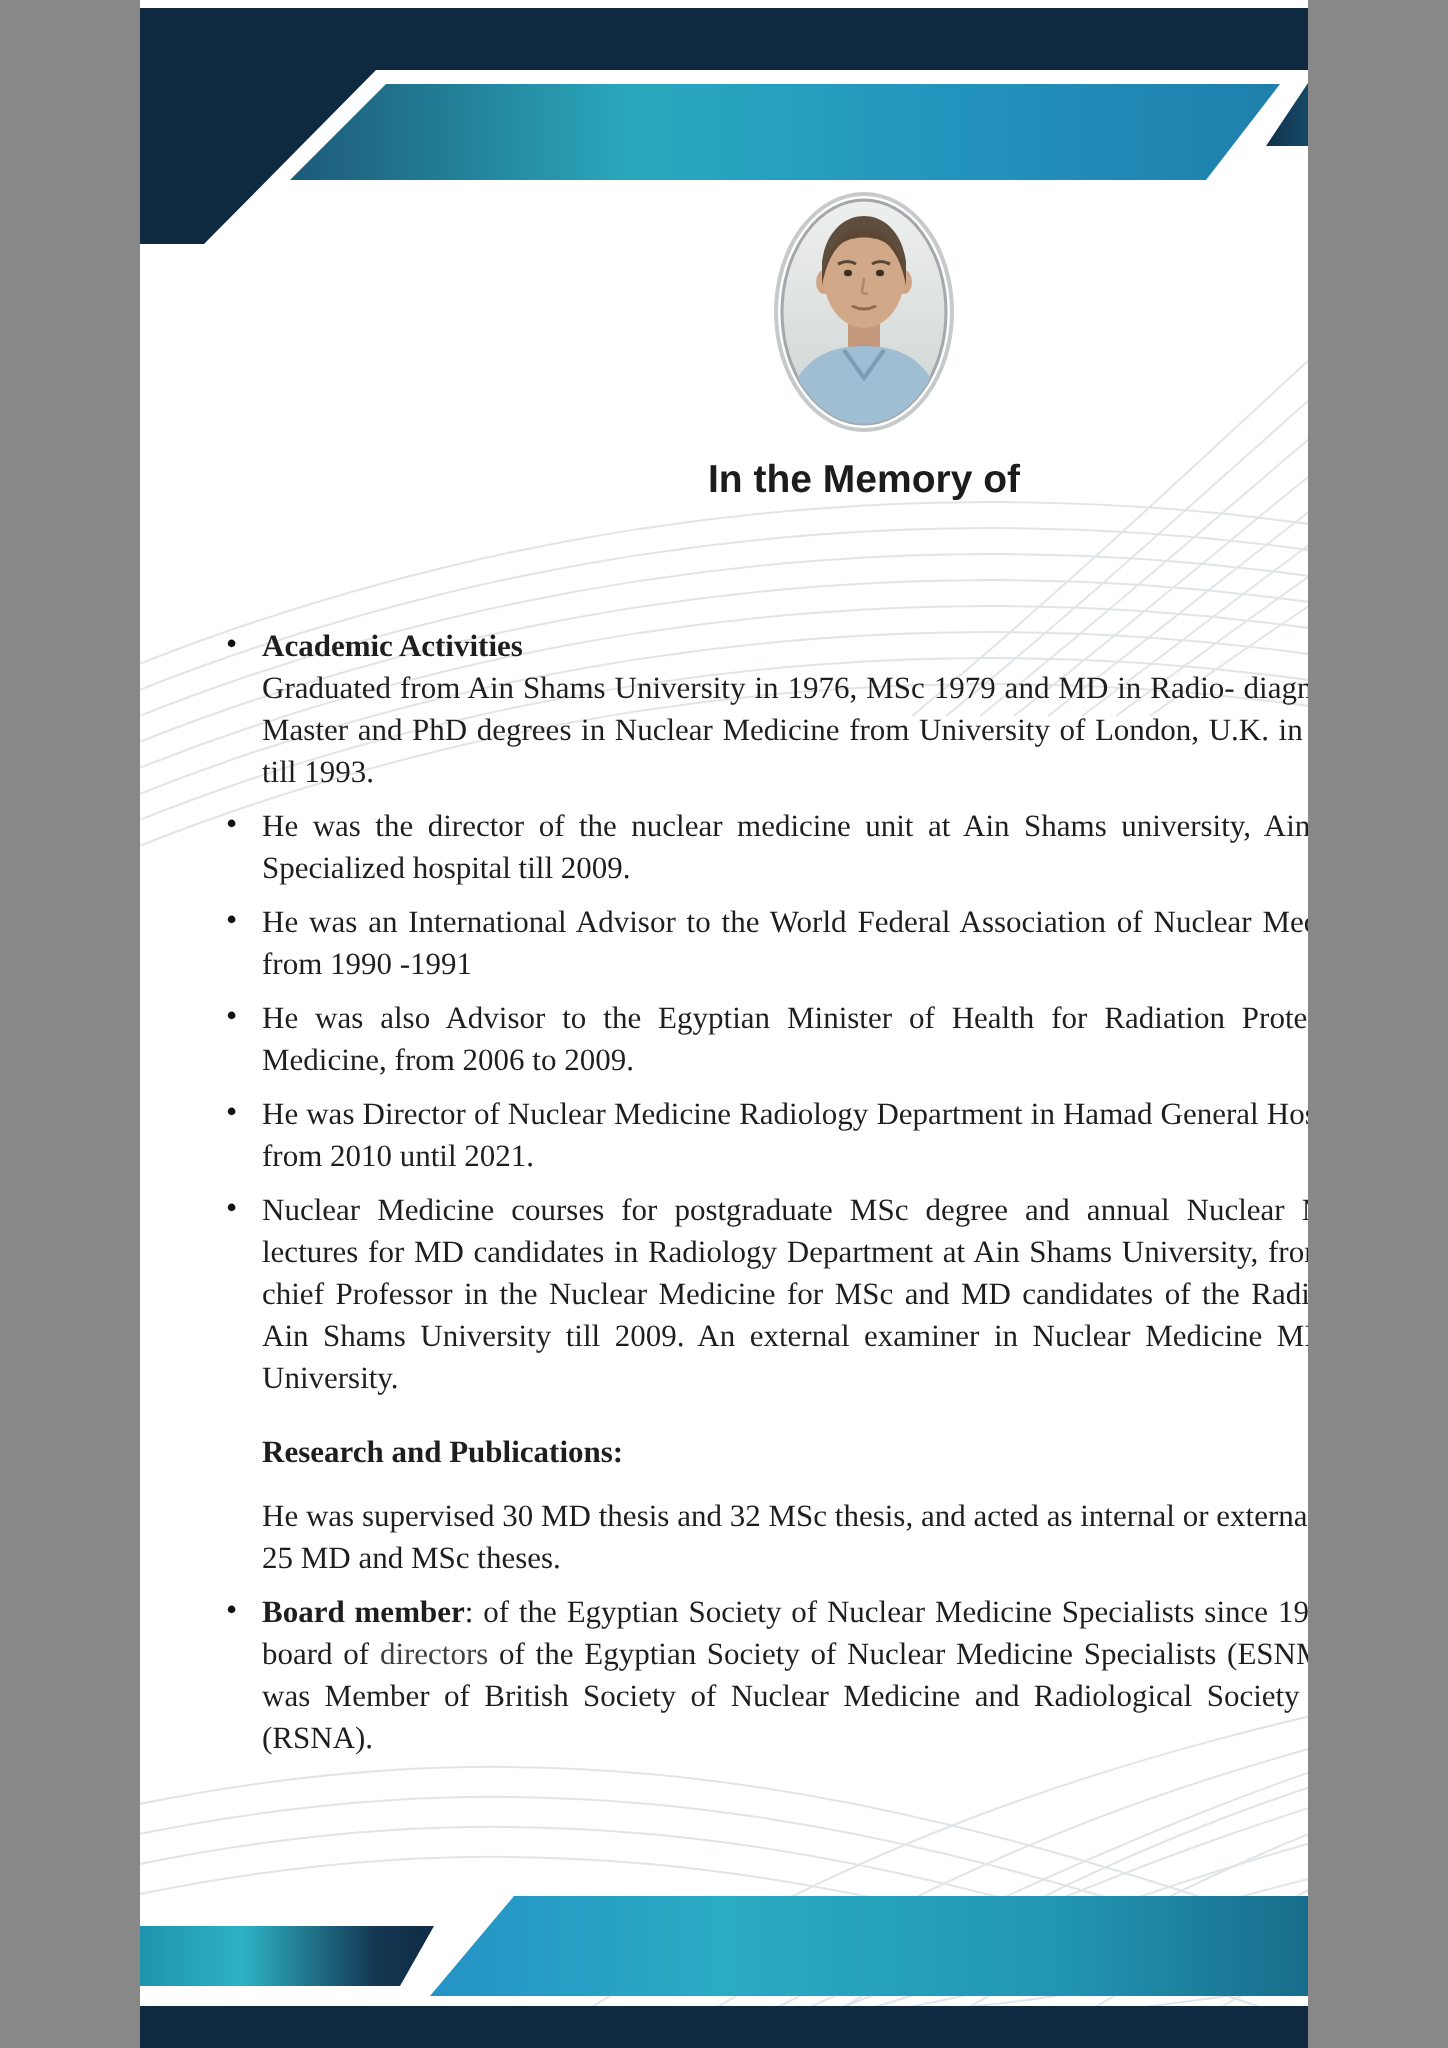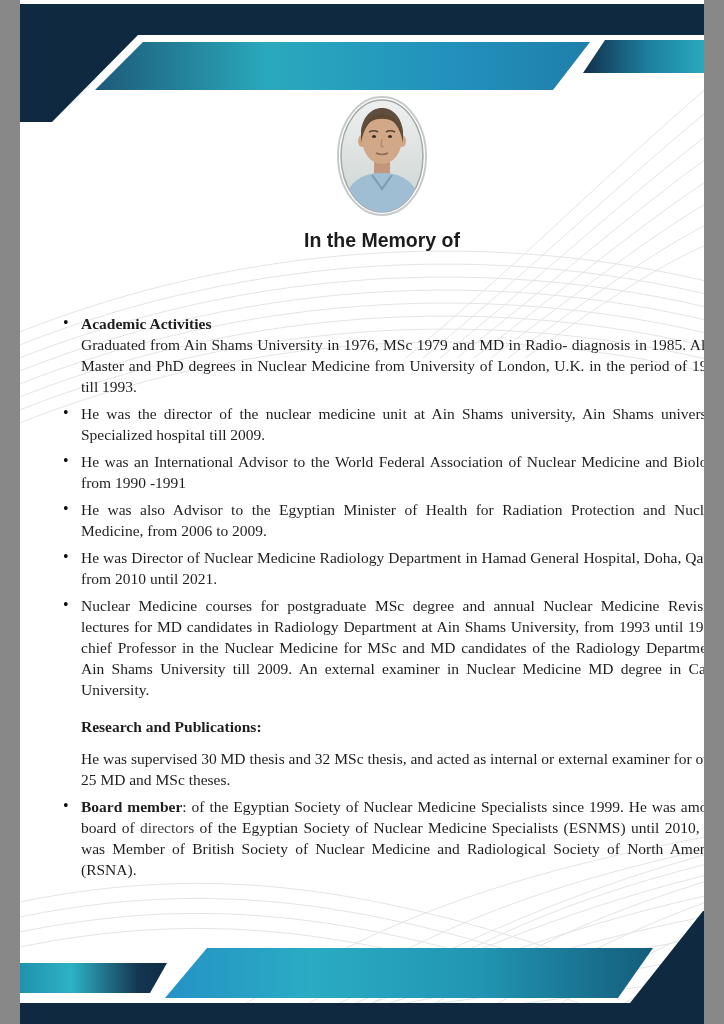--- a/index.html
+++ b/index.html
@@ -1,16 +1,16 @@
 <!DOCTYPE html>
 <html><head>
 <meta charset="utf-8">
 <style>
   html,body{margin:0;padding:0;background:#888;}
-  #page{position:relative;width:684px;height:1024px;margin:0 auto;background:#ffffff;overflow:hidden;
+  #page{position:relative;width:584px;height:1024px;margin:0 auto;background:#ffffff;overflow:hidden;
         font-family:"Liberation Serif", serif;}
   #decor{position:absolute;left:0;top:0;width:724px;height:1024px;z-index:0;}
   #waves path{stroke:#e2e5e7;fill:none;stroke-width:1;}
   
   #portrait{position:absolute;left:316px;top:95px;width:92px;height:122px;z-index:2;}
   
   #title{position:absolute;left:0;top:225px;width:724px;text-align:center;z-index:2;
          font-family:"Liberation Sans", sans-serif;font-weight:bold;font-size:19.5px;line-height:30px;color:#1c1c1c;}
   
   #content{position:absolute;left:39px;top:313px;width:664px;z-index:2;

